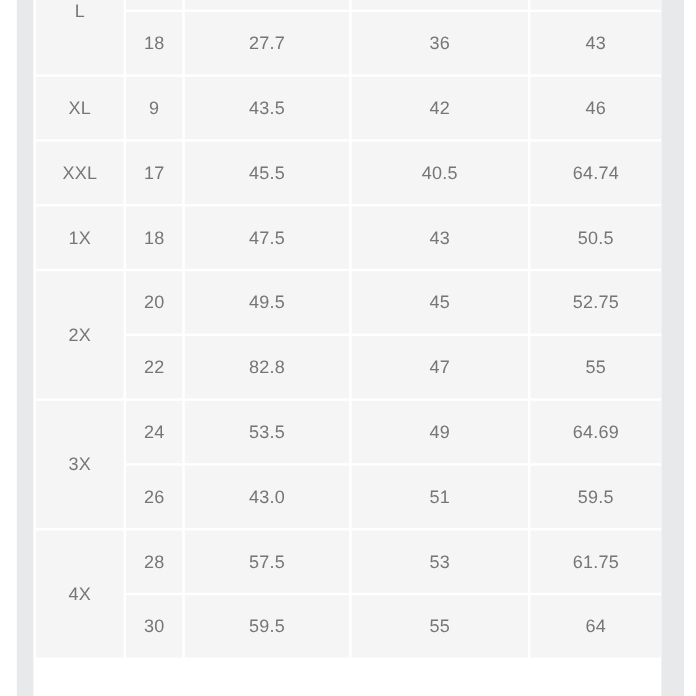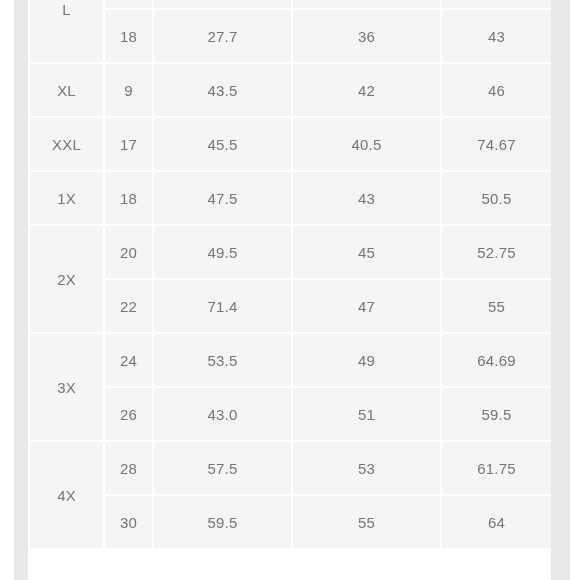--- a/index.html
+++ b/index.html
@@ -112,39 +112,39 @@
               <td class="col-num">9</td>
               <td class="col-bust">43.5</td>
               <td class="col-waist">42</td>
               <td class="col-hip">46</td>
             </tr>
             <tr>
               <td class="col-size">XXL</td>
               <td class="col-num">17</td>
               <td class="col-bust">45.5</td>
               <td class="col-waist">40.5</td>
-              <td class="col-hip">74.67</td>
+              <td class="col-hip">64.74</td>
             </tr>
             <tr>
               <td class="col-size">1X</td>
               <td class="col-num">18</td>
               <td class="col-bust">47.5</td>
               <td class="col-waist">43</td>
               <td class="col-hip">50.5</td>
             </tr>
             <tr>
               <td class="col-size span2" rowspan="2">2X</td>
               <td class="col-num">20</td>
               <td class="col-bust">49.5</td>
               <td class="col-waist">45</td>
               <td class="col-hip">52.75</td>
             </tr>
             <tr>
               <td class="col-num">22</td>
-              <td class="col-bust">71.4</td>
+              <td class="col-bust">82.8</td>
               <td class="col-waist">47</td>
               <td class="col-hip">55</td>
             </tr>
             <tr>
               <td class="col-size span2" rowspan="2">3X</td>
               <td class="col-num">24</td>
               <td class="col-bust">53.5</td>
               <td class="col-waist">49</td>
               <td class="col-hip">64.69</td>
             </tr>

